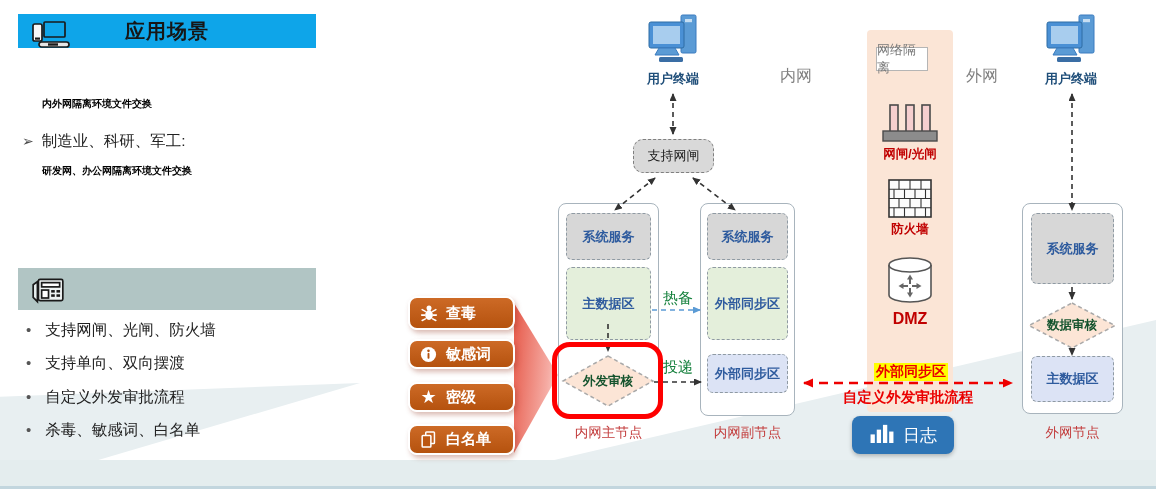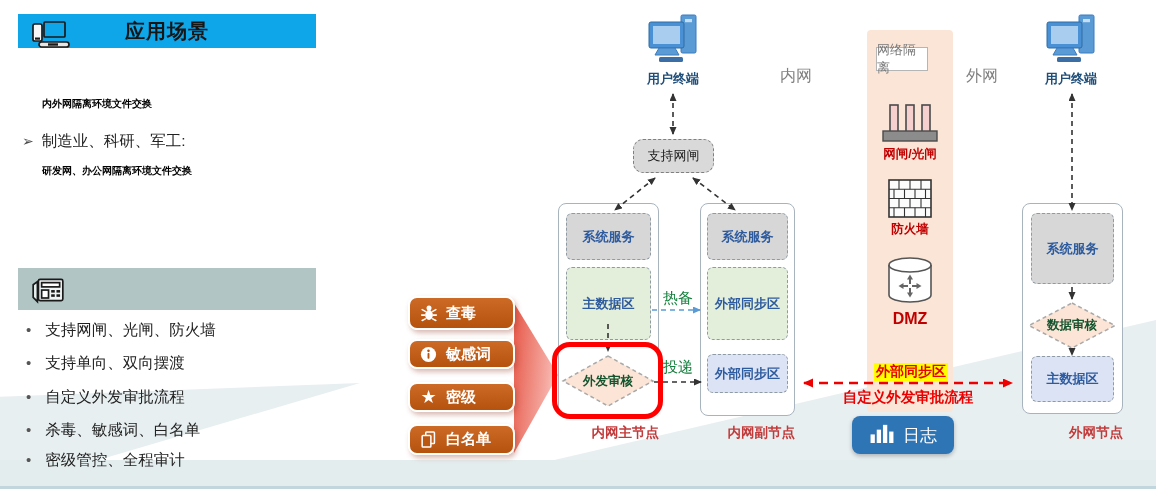--- a/index.html
+++ b/index.html
@@ -47,21 +47,21 @@
   .node{background:#fff;border:1.2px solid #a8b4bd;border-radius:8px;z-index:2;}
   .cell{border:1.6px dashed #8f9aa3;border-radius:6px;display:flex;align-items:center;
       justify-content:center;color:#2e5b9e;font-weight:bold;font-size:13px;z-index:3;}
   .cell-gray{background:#d7d7d7;}
   .cell-green{background:#e4efdb;}
   .cell-blue{background:#dce3f5;}
   .diamond{z-index:3;}
   .diamond .dlabel{position:absolute;inset:0;display:flex;align-items:center;justify-content:center;
       color:#14532d;font-weight:bold;font-size:12.5px;}
   .redbox{left:552px;top:342px;width:111px;height:77px;border:5px solid #fe0000;border-radius:18px;z-index:6;}
-  .nlabel{color:#c23a3a;font-weight:bold;font-size:13.5px;text-align:right;z-index:4;}
+  .nlabel{color:#c23a3a;font-weight:normal;font-size:13.5px;text-align:center;z-index:4;}
   .linktext{color:#15803d;font-size:15px;z-index:4;}
 
   .band{left:867px;top:30px;width:86px;height:382px;background:#fbe5d6;border-radius:4px;z-index:1;}
   .iso-title{left:876px;top:47px;width:52px;height:24px;background:#fff;border:1px solid #b5b5b5;
       color:#7a7a7a;font-size:13px;display:flex;align-items:center;justify-content:center;z-index:2;}
   .iso-label{left:867px;width:86px;color:#c00000;font-weight:bold;font-size:12.5px;text-align:center;z-index:2;}
 
   .cross-wrap{left:861px;top:362px;width:100px;text-align:center;z-index:5;}
   .cross-label{display:inline-block;background:#ffff00;color:#ea0000;font-weight:bold;font-size:14px;padding:0 2px;}
   .autosync{left:840px;top:388px;width:136px;text-align:center;color:#ea0000;font-weight:bold;font-size:14.5px;z-index:5;}
@@ -110,21 +110,20 @@
           <rect x="20" y="20" width="3.4" height="2.4"></rect>
             <rect x="25" y="20" width="3.4" height="2.4"></rect>
         </g>
       </svg>
     </span>
   </div>
   <div class="abs func-item" style="left:26px;top:320px;">支持网闸、光闸、防火墙</div>
   <div class="abs func-item" style="left:26px;top:353px;">支持单向、双向摆渡</div>
   <div class="abs func-item" style="left:26px;top:387px;">自定义外发审批流程</div>
   <div class="abs func-item" style="left:26px;top:420px;">杀毒、敏感词、白名单</div>
-  <div class="abs func-item" style="left:26px;top:450px;">密级管控、全程审计</div>
 
   <div class="abs triangle"></div>
   <div class="abs fbtn" style="top:296px;height:34px;">
     <span class="fic">
       <svg width="20" height="20" viewBox="0 0 24 24">
         <circle cx="12" cy="6" r="3" fill="#fff"></circle>
         <ellipse cx="12" cy="14.5" rx="4.6" ry="6" fill="#fff"></ellipse>
         <g stroke="#fff" stroke-width="1.9" stroke-linecap="round">
           <line x1="7.6" y1="10" x2="3.8" y2="8"></line>
             <line x1="7.2" y1="14.5" x2="3.2" y2="14.5"></line>

